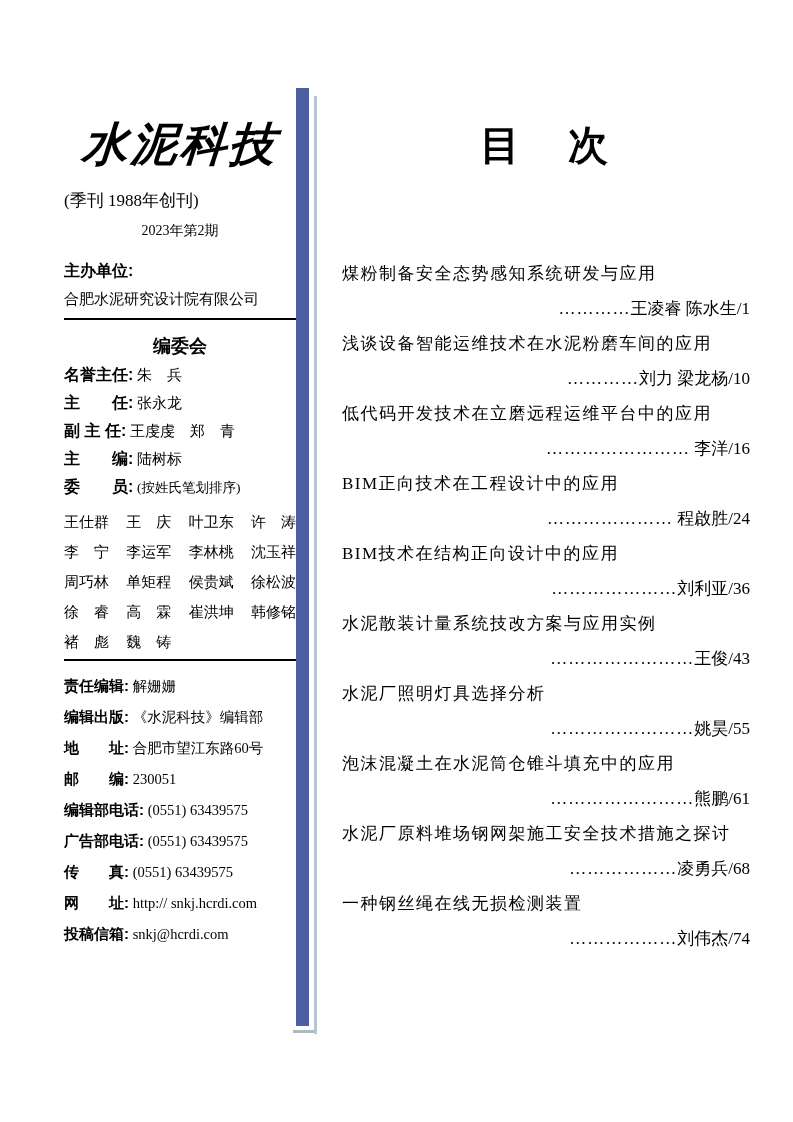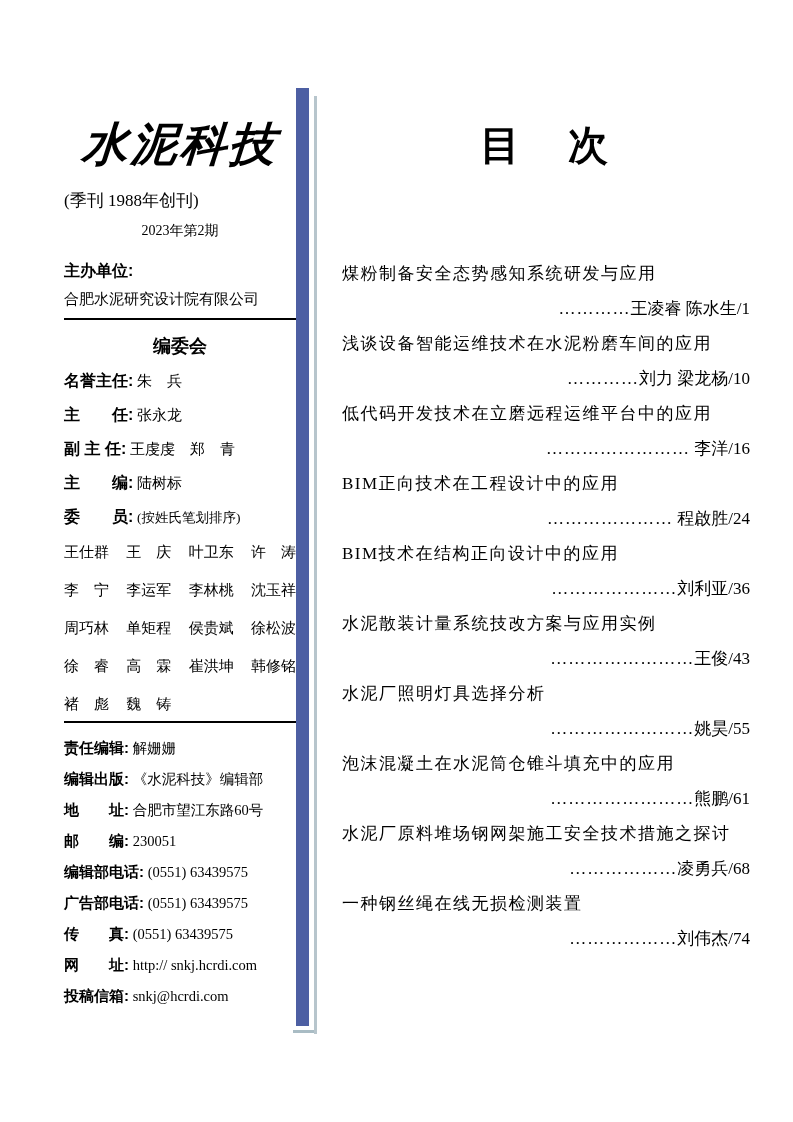--- a/index.html
+++ b/index.html
@@ -85,38 +85,38 @@
   }
   .committee-header {
     margin-top:14px;
     text-align:center;
     font-family:"Liberation Sans", sans-serif;
     font-weight:bold;
     font-size:18px;
     line-height:24px;
   }
   .role-row {
-    margin-top:12px;
+    margin-top:6px;
     font-size:15px;
     line-height:22px;
     white-space:nowrap;
   }
   .role-label {
     font-family:"Liberation Sans", sans-serif;
     font-weight:bold;
     font-size:16px;
   }
   .role-value { font-size:15px; }
   .role-note  { font-size:13.5px; }
   .members {
     margin-top:12px;
     display:grid;
     grid-template-columns:repeat(4, auto);
     justify-content:space-between;
-    row-gap:16px;
+    row-gap:8px;
     font-size:15px;
     line-height:22px;
   }
   .member { white-space:nowrap; }
   .rule-2 { border:none; border-top:2px solid #000; margin-top:6px; }
   .pub-rows { margin-top:14px; }
   .pub-row {
     margin-top:9px;
     font-size:14.5px;
     line-height:22px;

